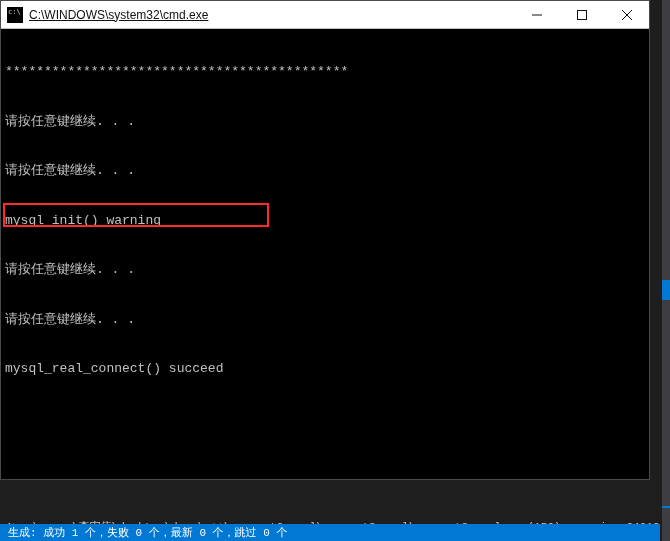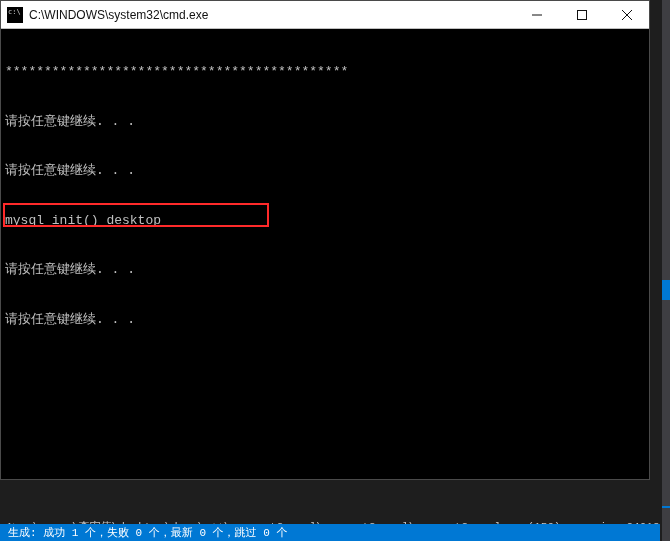--- a/index.html
+++ b/index.html
@@ -80,20 +80,21 @@
     top: 1px;
     left: 1px;
   }
   .titlebar .title {
     flex: 1;
     padding-left: 6px;
     font: 12px "Segoe UI", sans-serif;
     color: #111;
     white-space: nowrap;
     overflow: hidden;
+    text-decoration: underline;
   }
   .titlebar .btns {
     display: flex;
   }
   .titlebar .btn {
     width: 45px;
     height: 27px;
     display: flex;
     align-items: center;
     justify-content: center;
@@ -174,23 +175,24 @@
               <line x1="0" y1="0" x2="10" y2="10" stroke="#111" stroke-width="1"></line>
               <line x1="10" y1="0" x2="0" y2="10" stroke="#111" stroke-width="1"></line>
             </svg>
       </div>
     </div>
   </div>
   <div class="console-body">
     <span class="line">********************************************</span>
     <span class="line">请按任意键继续. . .</span>
     <span class="line">请按任意键继续. . .</span>
-    <span class="line">mysql_init() desktop</span>
-    <span class="line">请按任意键继续. . .</span>
-    <span class="line">请按任意键继续. . .</span>
+    <span class="line">mysql_init() warning</span>
+    <span class="line">请按任意键继续. . .</span>
+    <span class="line">请按任意键继续. . .</span>
+    <span class="line">mysql_real_connect() succeed</span>
     
     
     
     
     
     
     
     
     
     

